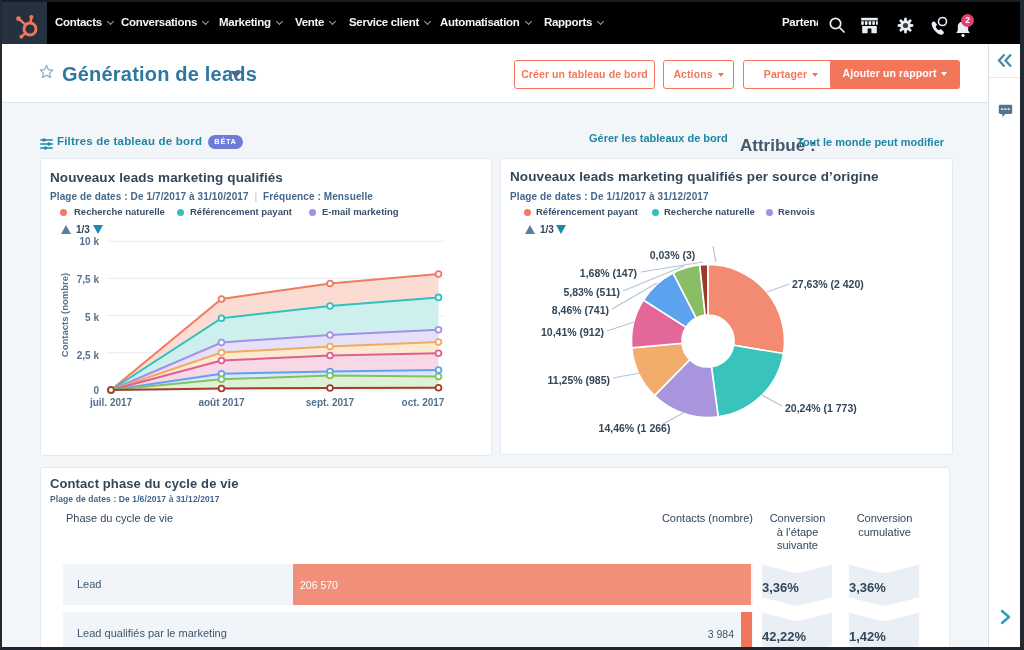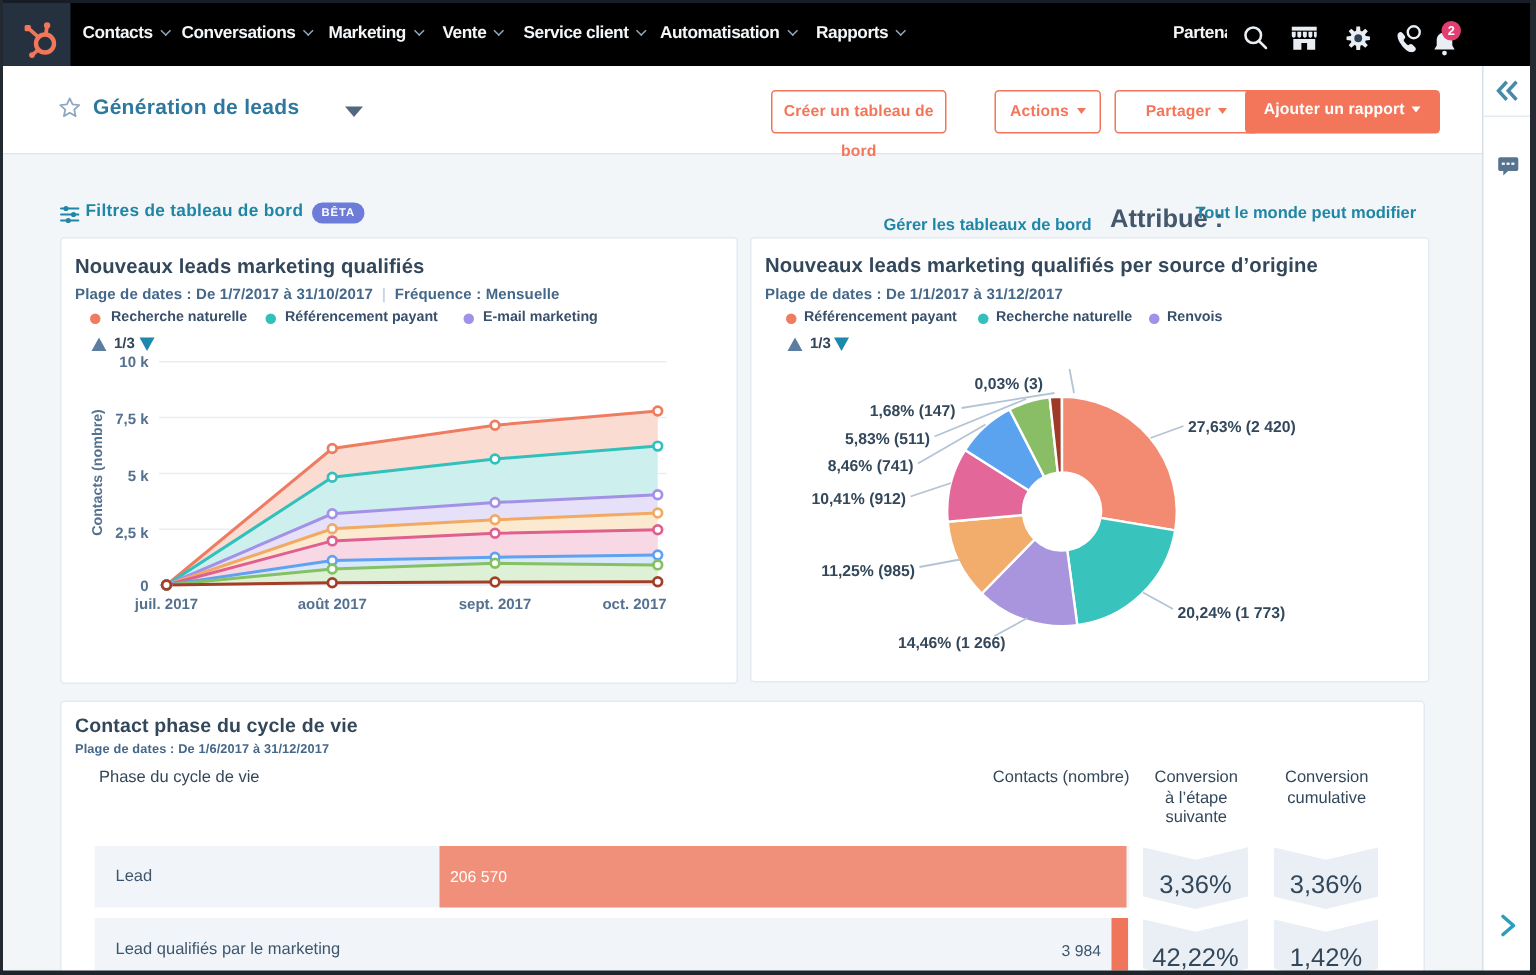--- a/index.html
+++ b/index.html
@@ -2,39 +2,39 @@
 <html><head><meta charset="utf-8"><style>
 *{margin:0;padding:0;box-sizing:border-box}
 html,body{width:1024px;height:650px;overflow:hidden;background:#f3f6f9;font-family:"Liberation Sans",sans-serif}
 .abs{position:absolute}
 #nav{position:absolute;left:0;top:0;width:1024px;height:44px;background:#000000}
 #logo{position:absolute;left:2px;top:2px;width:45px;height:42px;background:#25313f}
 .ni{position:absolute;top:0;height:44px;line-height:44px;color:#f3f7fa;font-size:11.5px;font-weight:700;letter-spacing:-.3px;white-space:nowrap}
 .nc{display:inline-block;width:5px;height:5px;border-right:1.6px solid #93a9bd;border-bottom:1.6px solid #93a9bd;transform:rotate(45deg);margin-left:6px;vertical-align:2px}
 .nicon{position:absolute;top:0}
 #hdr{position:absolute;left:2px;top:44px;width:1018px;height:59px;background:#ffffff;border-bottom:1px solid #dde5ed}
-#title{position:absolute;left:62px;top:63px;font-size:14px;font-weight:700;color:#2e78a0;letter-spacing:.2px}
+#title{position:absolute;left:62px;top:63px;font-size:20px;font-weight:700;color:#2e78a0;letter-spacing:.2px}
 #tcaret{position:absolute;left:230px;top:71px;width:0;height:0;border-left:6px solid transparent;border-right:6px solid transparent;border-top:7px solid #53687e}
 .btn{position:absolute;top:60px;height:29px;border-radius:3px;font-size:10.5px;font-weight:700;text-align:center;line-height:27px;letter-spacing:.1px}
 .btn.o{border:1px solid #f3765a;color:#f3765a;background:#fff}
 .btn.f{background:#f3765a;color:#fff}
 .bcar{display:inline-block;width:0;height:0;border-left:3.8px solid transparent;border-right:3.8px solid transparent;border-top:4.6px solid currentColor;margin-left:5px;vertical-align:1px}
 #content{position:absolute;left:2px;top:104px;width:986px;height:543px;background:#f3f6f9}
 .card{position:absolute;background:#fff;border:1px solid #e3eaf1;border-radius:3px}
 .ctitle{position:absolute;font-size:13.5px;font-weight:700;color:#33475b;letter-spacing:.1px}
 .csub{position:absolute;font-size:10px;font-weight:700;color:#45688a;letter-spacing:.1px}
 .lgd{position:absolute;font-size:9.5px;font-weight:700;color:#38506b;white-space:nowrap}
 .dot{position:absolute;width:7px;height:7px;border-radius:50%}
 .pgup{position:absolute;width:0;height:0;border-left:5px solid transparent;border-right:5px solid transparent;border-bottom:9px solid #5c7da0}
 .pgdn{position:absolute;width:0;height:0;border-left:5px solid transparent;border-right:5px solid transparent;border-top:9px solid #1c88ae}
 .pgtx{position:absolute;font-size:10px;font-weight:700;color:#33475b}
 .teal{color:#1f86a6;font-weight:700}
 .hcell{position:absolute;font-size:11px;font-weight:400;color:#33475b;line-height:13.5px}
 .chev{position:absolute;width:70px;background:#e9eff5;-webkit-clip-path:polygon(0% 2%,50% 22%,100% 2%,100% 80%,50% 100%,0% 80%);clip-path:polygon(0% 2%,50% 22%,100% 2%,100% 80%,50% 100%,0% 80%)}
-.cvtx{position:absolute;width:70px;text-align:center;font-size:17px;font-weight:400;color:#33475b}
+.cvtx{position:absolute;width:70px;font-size:13px;font-weight:700;color:#33475b}
 .rowtx{position:absolute;font-size:11px;color:#3d566e}
 .edge{position:absolute;background:#232930;z-index:50}
 </style></head>
 <body>
 <div id="nav">
   <div id="logo"><svg width="44" height="44" viewBox="0 0 44 44">
 <g stroke="#f2765a" fill="none">
 <circle cx="28" cy="27" r="6" stroke-width="2.9"></circle>
 <line x1="28.6" y1="20.8" x2="29.2" y2="16.2" stroke-width="2.5"></line>
 <line x1="23.4" y1="22.6" x2="17.8" y2="17.6" stroke-width="2.5"></line>
@@ -86,42 +86,42 @@
       </svg></div>
   <div class="nicon" style="left:961px;top:14px;width:13px;height:13px;border-radius:50%;background:#e23f70;color:#fff;font-size:8.5px;font-weight:700;text-align:center;line-height:13px">2</div>
 </div>
 
 <div id="hdr"></div>
 <div class="abs" style="left:38px;top:64px"><svg width="17" height="16" viewBox="0 0 17 16">
       <path d="M8.5 1.6l1.9 4 4.4.5-3.3 3 .9 4.3-3.9-2.2-3.9 2.2.9-4.3-3.3-3 4.4-.5z" fill="none" stroke="#8fa8bf" stroke-width="1.2" stroke-linejoin="round"></path>
     </svg></div>
 <div id="title">Génération de leads</div>
 <div id="tcaret"></div>
-<div class="btn o" style="left:514px;width:117px">Créer un tableau de bord</div>
+<div class="btn o" style="left:514px;width:141px">Créer un tableau de bord</div>
 <div class="btn o" style="left:663px;width:71px">Actions<span class="bcar"></span></div>
 <div class="btn o" style="left:743px;width:96px">Partager<span class="bcar"></span></div>
 <div class="btn f" style="left:830px;width:130px">Ajouter un rapport<span class="bcar"></span></div>
 
 <div id="content"></div>
 
 <div class="abs" style="left:40px;top:136px"><svg width="13" height="12" viewBox="0 0 13 12">
       <g stroke="#1f86a6" stroke-width="1.4" stroke-linecap="round">
 <line x1="0.7" y1="2" x2="12.3" y2="2"></line>
         <line x1="0.7" y1="6" x2="12.3" y2="6"></line>
         <line x1="0.7" y1="10" x2="12.3" y2="10"></line>
       </g>
 <g fill="#1f86a6">
         <circle cx="4" cy="2" r="1.7"></circle>
         <circle cx="9" cy="6" r="1.7"></circle>
         <circle cx="5.5" cy="10" r="1.7"></circle>
       </g>
     </svg></div>
 <div class="abs teal" style="left:57px;top:135px;font-size:11.5px;letter-spacing:.2px">Filtres de tableau de bord</div>
 <div class="abs" style="left:208px;top:135px;width:35px;height:14px;border-radius:7px;background:#6e7cd9;color:#fff;font-size:7.5px;font-weight:700;letter-spacing:.6px;text-align:center;line-height:14px">BÊTA</div>
-<div class="abs teal" style="left:589px;top:144px;font-size:11px">Gérer les tableaux de bord</div>
+<div class="abs teal" style="left:589px;top:132px;font-size:11px">Gérer les tableaux de bord</div>
 <div class="abs" style="left:740px;top:136px;font-size:17px;font-weight:700;color:#44586d">Attribué :</div>
 <div class="abs teal" style="left:797px;top:136px;font-size:11px">Tout le monde peut modifier</div>
 
 <div class="card" style="left:40px;top:158px;width:452px;height:298px"></div>
 <div class="ctitle" style="left:50px;top:170px">Nouveaux leads marketing qualifiés</div>
 <div class="csub" style="left:50px;top:191px">Plage de dates : De 1/7/2017 à 31/10/2017&nbsp;&nbsp;<span style="color:#cbd6e2">|</span>&nbsp;&nbsp;Fréquence : Mensuelle</div>
 <div class="dot" style="left:60px;top:209px;background:#ee7c60"></div>
 <div class="lgd" style="left:74px;top:206px">Recherche naturelle</div>
 <div class="dot" style="left:177px;top:209px;background:#31c0bb"></div>
 <div class="lgd" style="left:190px;top:206px">Référencement payant</div>

